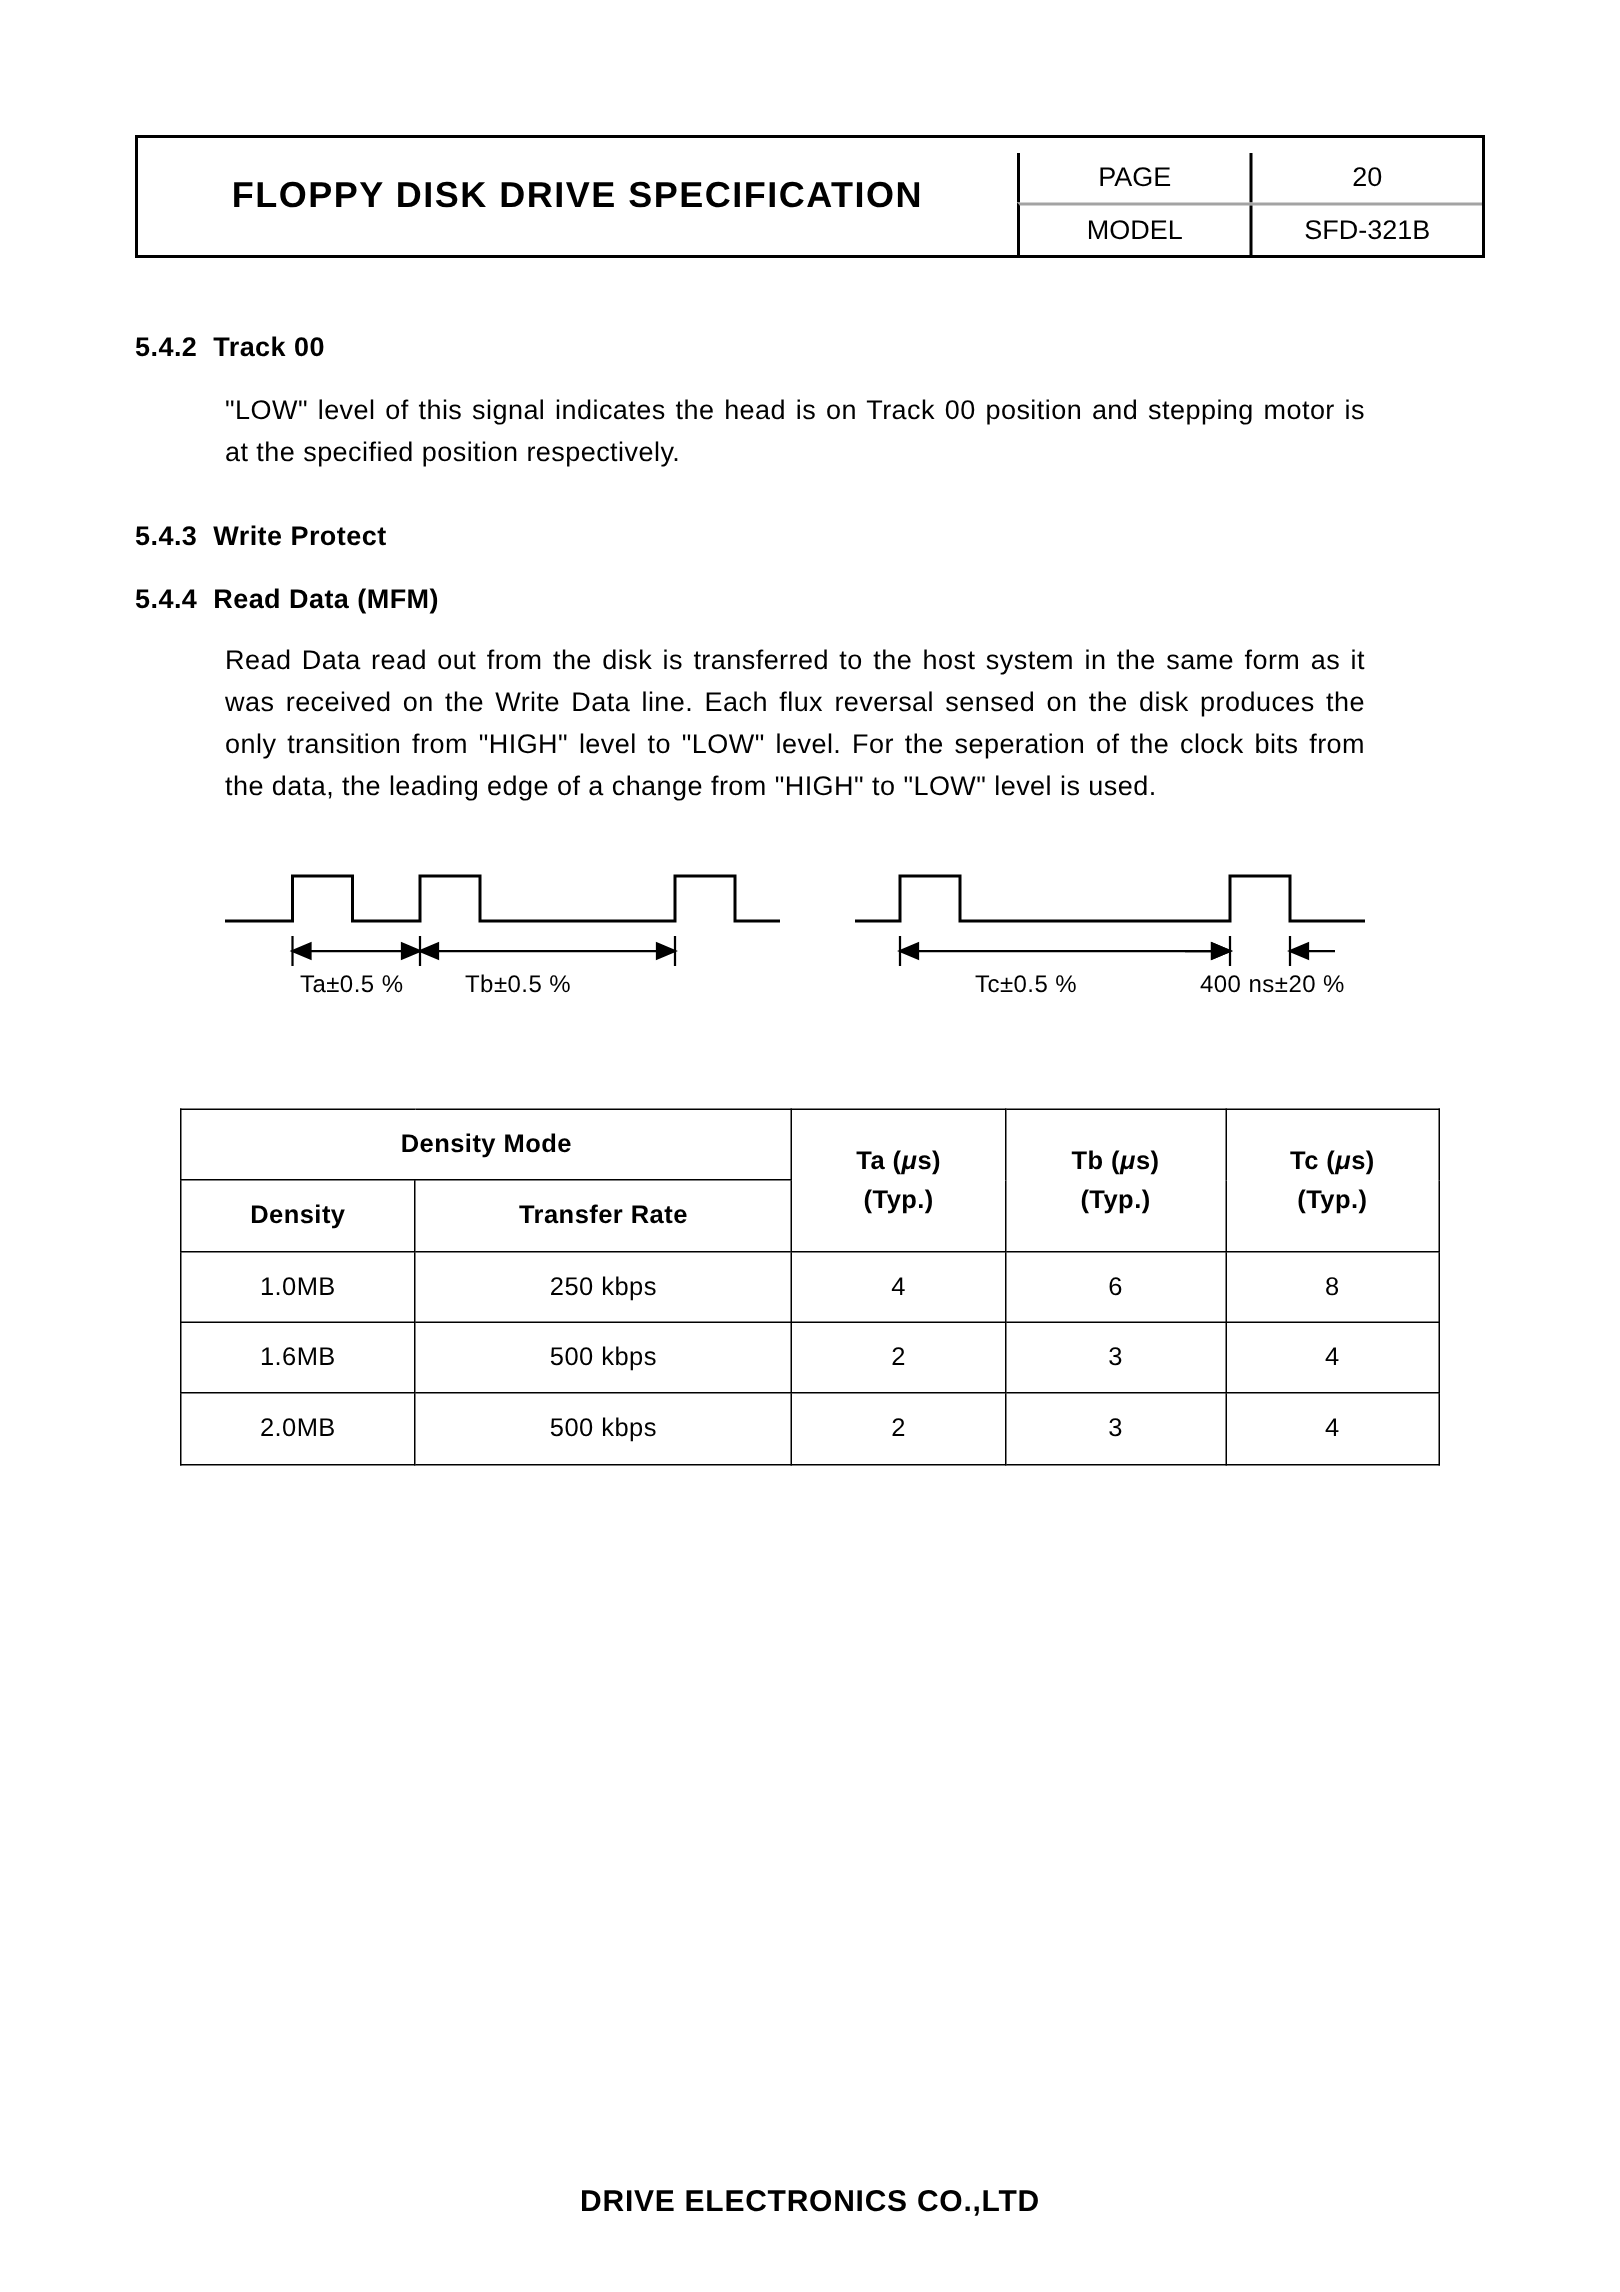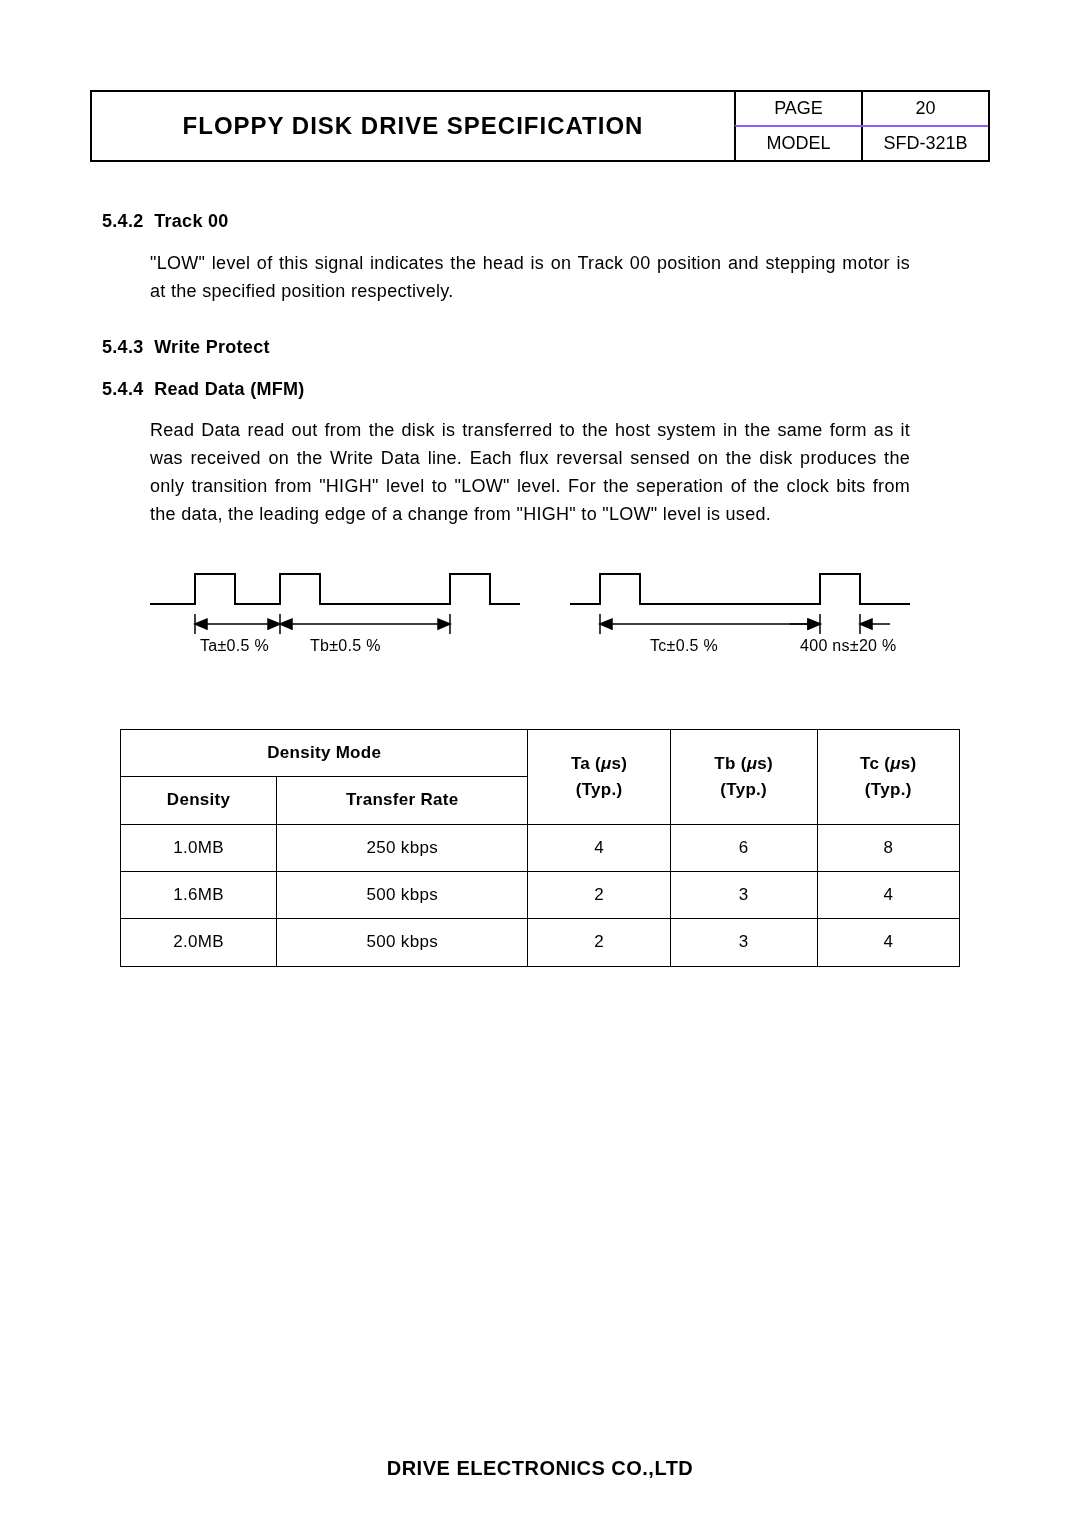--- a/index.html
+++ b/index.html
@@ -28,30 +28,31 @@
     flex: 1;
     display: flex;
     align-items: center;
     justify-content: center;
     padding: 18px 10px;
     font-size: 24px;
     font-weight: bold;
     letter-spacing: 1px;
   }
   .header-meta {
-    width: 254px;
+    width: 310px;
     display: flex;
     flex-direction: column;
+    margin-top: 10px;
   }
   .header-meta-row {
     display: flex;
     flex: 1;
     border-left: 2px solid #000;
   }
-  .header-meta-row + .header-meta-row { border-top: 2px solid #8b5cf6; }
+  .header-meta-row + .header-meta-row { border-top: 2px solid #a3a3a3; }
   .header-meta-cell {
     flex: 1;
     display: flex;
     align-items: center;
     justify-content: center;
     font-size: 18px;
     padding: 6px 4px;
   }
   .header-meta-cell + .header-meta-cell { border-left: 2px solid #000; text-align: center; }
   .bold { font-weight: normal; }
@@ -61,21 +62,20 @@
     margin-top: 36px;
     font-size: 18px;
     line-height: 1.55;
     letter-spacing: 0.3px;
     flex: 1;
   }
   .section-head {
     font-weight: bold;
     margin-top: 10px;
     margin-bottom: 14px;
-    margin-left: 12px;
     font-size: 18px;
   }
   .section-body {
     margin-left: 60px;
     margin-right: 80px;
     margin-bottom: 28px;
     text-align: justify;
   }
 
   

